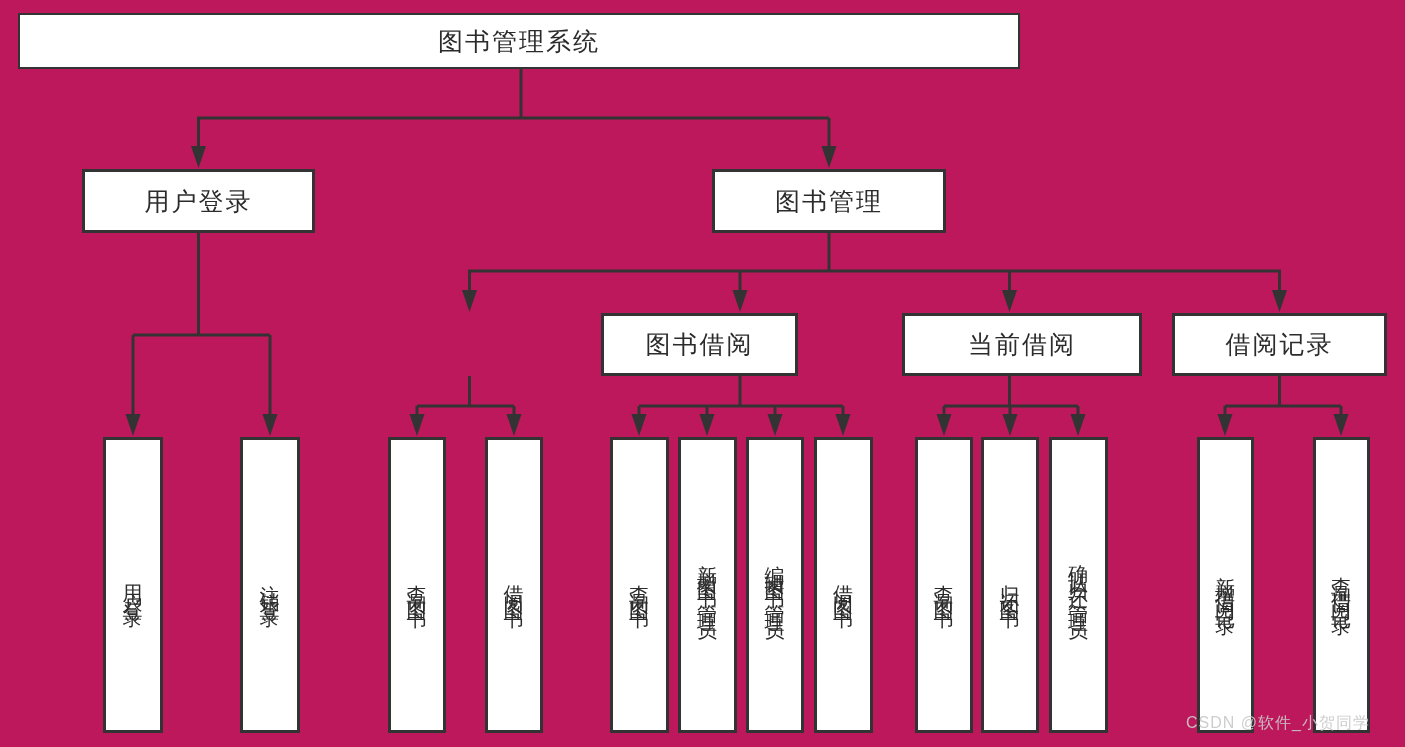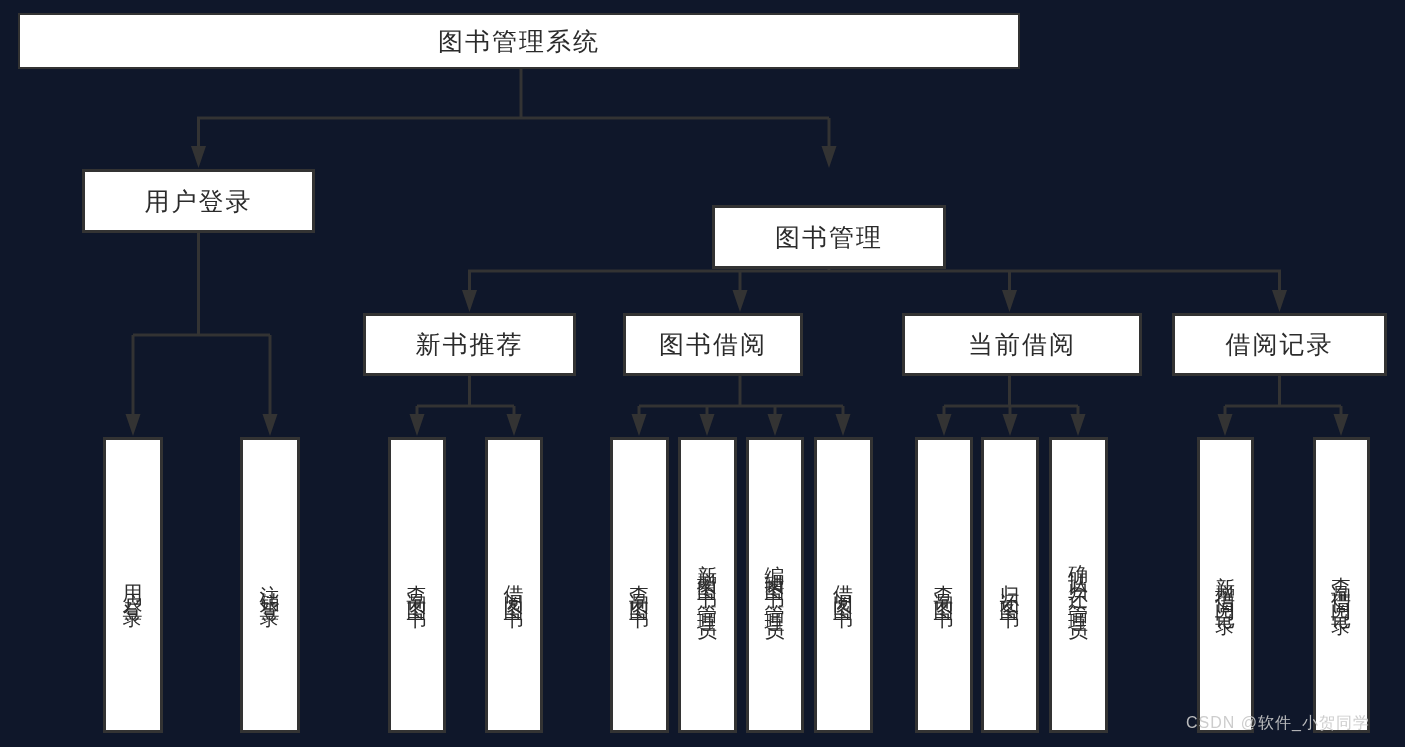--- a/index.html
+++ b/index.html
@@ -1,19 +1,19 @@
 <!DOCTYPE html>
 <html><head>
 <meta charset="utf-8">
 <style>
   html,body{margin:0;padding:0;background:#ffffff;}
   .canvas{
     position:relative;
     width:1405px;height:747px;
-    background:#0f172a;
+    background:#be185d;
     font-family:"Liberation Sans","DejaVu Sans",sans-serif;
     overflow:hidden;
   }
   .wires{position:absolute;left:0;top:0;}
   .node{
     position:absolute;
     box-sizing:border-box;
     background:#ffffff;
     border:3px solid #333333;
     color:#2b2b2b;
@@ -75,24 +75,23 @@
       <polygon points="1002.5,414 1017.5,414 1010,436"></polygon>
       <polygon points="1070.5,414 1085.5,414 1078,436"></polygon>
       <polygon points="1217.5,414 1232.5,414 1225,436"></polygon>
       <polygon points="1333.5,414 1348.5,414 1341,436"></polygon>
     </g>
   </svg>
 
   <div class="node h root" style="left:18px;top:13px;width:1002px;height:56px;">图书管理系统</div>
 
   <div class="node h" style="left:82px;top:169px;width:233px;height:64px;">用户登录</div>
-  <div class="node h" style="left:712px;top:169px;width:234px;height:64px;margin-top:36px;">图书管理</div>
+  <div class="node h" style="left:712px;top:169px;width:234px;height:64px;">图书管理</div>
 
-  <div class="node h" style="left:363px;top:313px;width:213px;height:63px;">新书推荐</div>
-  <div class="node h" style="left:623px;top:313px;width:180px;height:63px;">图书借阅</div>
+  <div class="node h" style="left:601px;top:313px;width:197px;height:63px;">图书借阅</div>
   <div class="node h" style="left:902px;top:313px;width:240px;height:63px;">当前借阅</div>
   <div class="node h" style="left:1172px;top:313px;width:215px;height:63px;">借阅记录</div>
 
   <div class="node v" style="left:103px;top:437px;width:60px;height:296px;">用户登录</div>
   <div class="node v" style="left:240px;top:437px;width:60px;height:296px;">注销登录</div>
 
   <div class="node v" style="left:388px;top:437px;width:58px;height:296px;">查询图书</div>
   <div class="node v" style="left:485px;top:437px;width:58px;height:296px;">借阅图书</div>
 
   <div class="node v" style="left:610px;top:437px;width:59px;height:296px;">查询图书</div>

